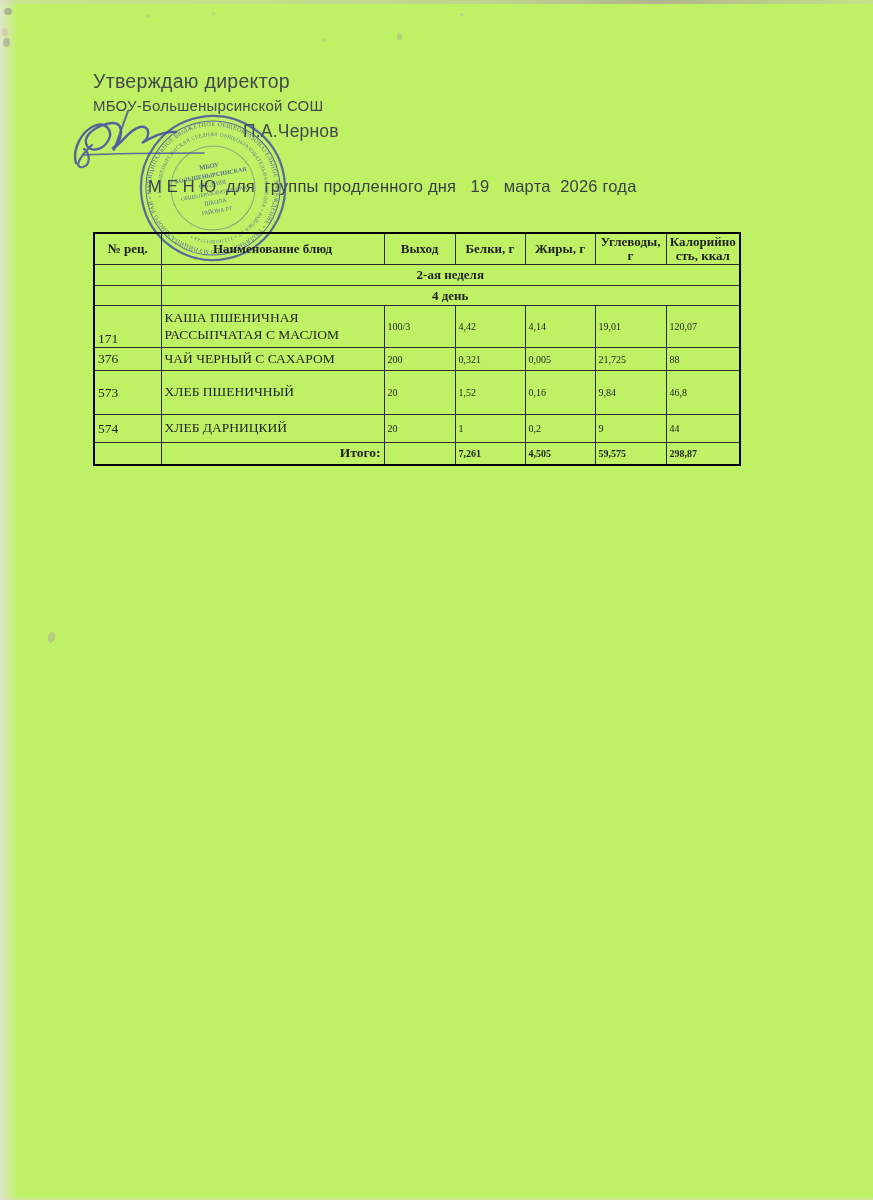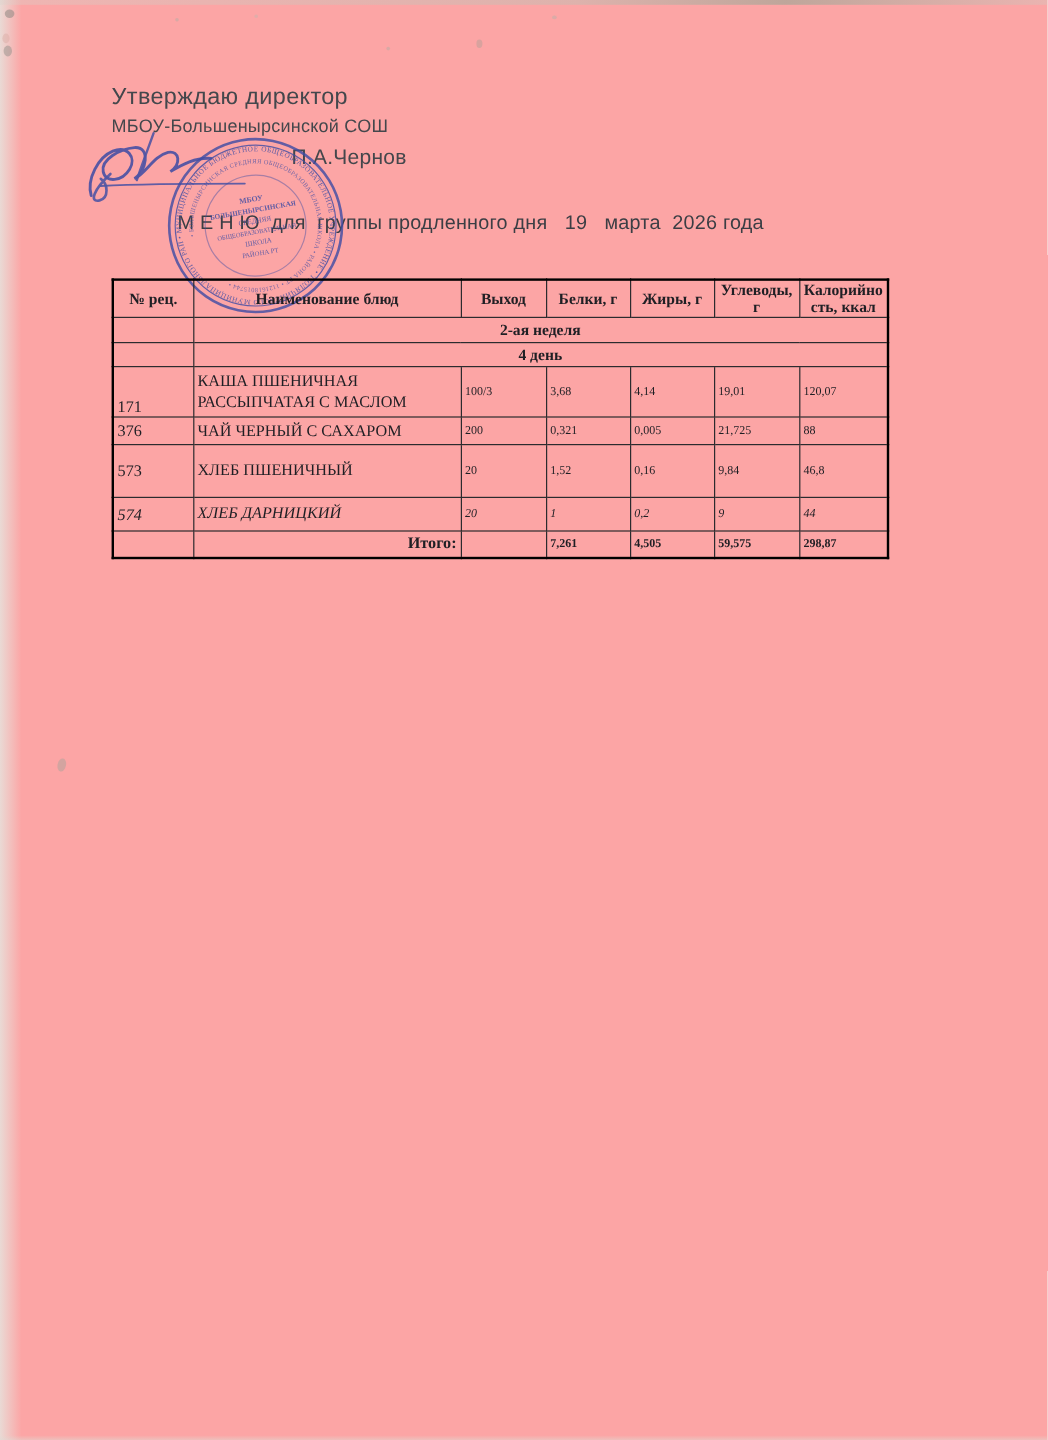--- a/index.html
+++ b/index.html
@@ -1,20 +1,20 @@
 <!DOCTYPE html>
 <html><head>
 <meta charset="utf-8">
 <style>
   html, body { margin: 0; padding: 0; background: #f4f2ee; }
   .page {
     position: relative;
     width: 873px;
     height: 1200px;
-    background: #fca5a5;
+    background: #bef264;
     overflow: hidden;
     font-family: "Liberation Sans", sans-serif;
     color: #26262a;
   }
   
   .edge-left {
     position: absolute; left: 0; top: 0; width: 18px; height: 1200px;
     background: linear-gradient(to right, #e6e3dd, rgba(252,251,248,0));
     opacity: .85;
   }
@@ -62,21 +62,21 @@
   .menu-table th {
     font-size: 13px; font-weight: bold; text-align: center;
     white-space: pre-line; line-height: 1.08; padding: 1px 2px;
   }
   tr.r-head  { height: 30px; }
   tr.r-week  { height: 21px; }
   tr.r-day   { height: 20px; }
   tr.r-d171  { height: 42px; }
   tr.r-d376  { height: 23px; }
   tr.r-d573  { height: 44px; }
-  tr.r-d574  { height: 28px; font-style: italic; }
+  tr.r-d574  { height: 28px; }
   tr.r-total { height: 22px; }
   .cell-num   { text-align: left; font-size: 13.5px; padding-right: 3px; }
   .cell-num-bottom { vertical-align: bottom; padding-bottom: 3px; }
   .cell-name  { text-align: left; font-size: 13.5px; padding-left: 4px; white-space: pre-line; line-height: 1.25; }
   .cell-val   { font-size: 10px; }
   .cell-section { font-weight: bold; font-size: 13px; text-align: center; padding-left: 4px; }
   .cell-total-label { font-weight: bold; font-size: 13.5px; text-align: right; padding-right: 4px; }
   .bold { font-weight: bold; }
 </style>
 </head>
@@ -171,21 +171,21 @@
       </tr>
       <tr class="r-day">
         <td></td>
         <td colspan="6" class="cell-section">4 день</td>
       </tr>
       <tr class="r-d171">
         <td class="cell-num cell-num-bottom">171</td>
         <td class="cell-name">КАША ПШЕНИЧНАЯ
 РАССЫПЧАТАЯ С МАСЛОМ</td>
         <td class="cell-val">100/3</td>
-        <td class="cell-val">3,68</td>
+        <td class="cell-val">4,42</td>
         <td class="cell-val">4,14</td>
         <td class="cell-val">19,01</td>
         <td class="cell-val">120,07</td>
       </tr>
       <tr class="r-d376">
         <td class="cell-num">376</td>
         <td class="cell-name">ЧАЙ ЧЕРНЫЙ С САХАРОМ</td>
         <td class="cell-val">200</td>
         <td class="cell-val">0,321</td>
         <td class="cell-val">0,005</td>

